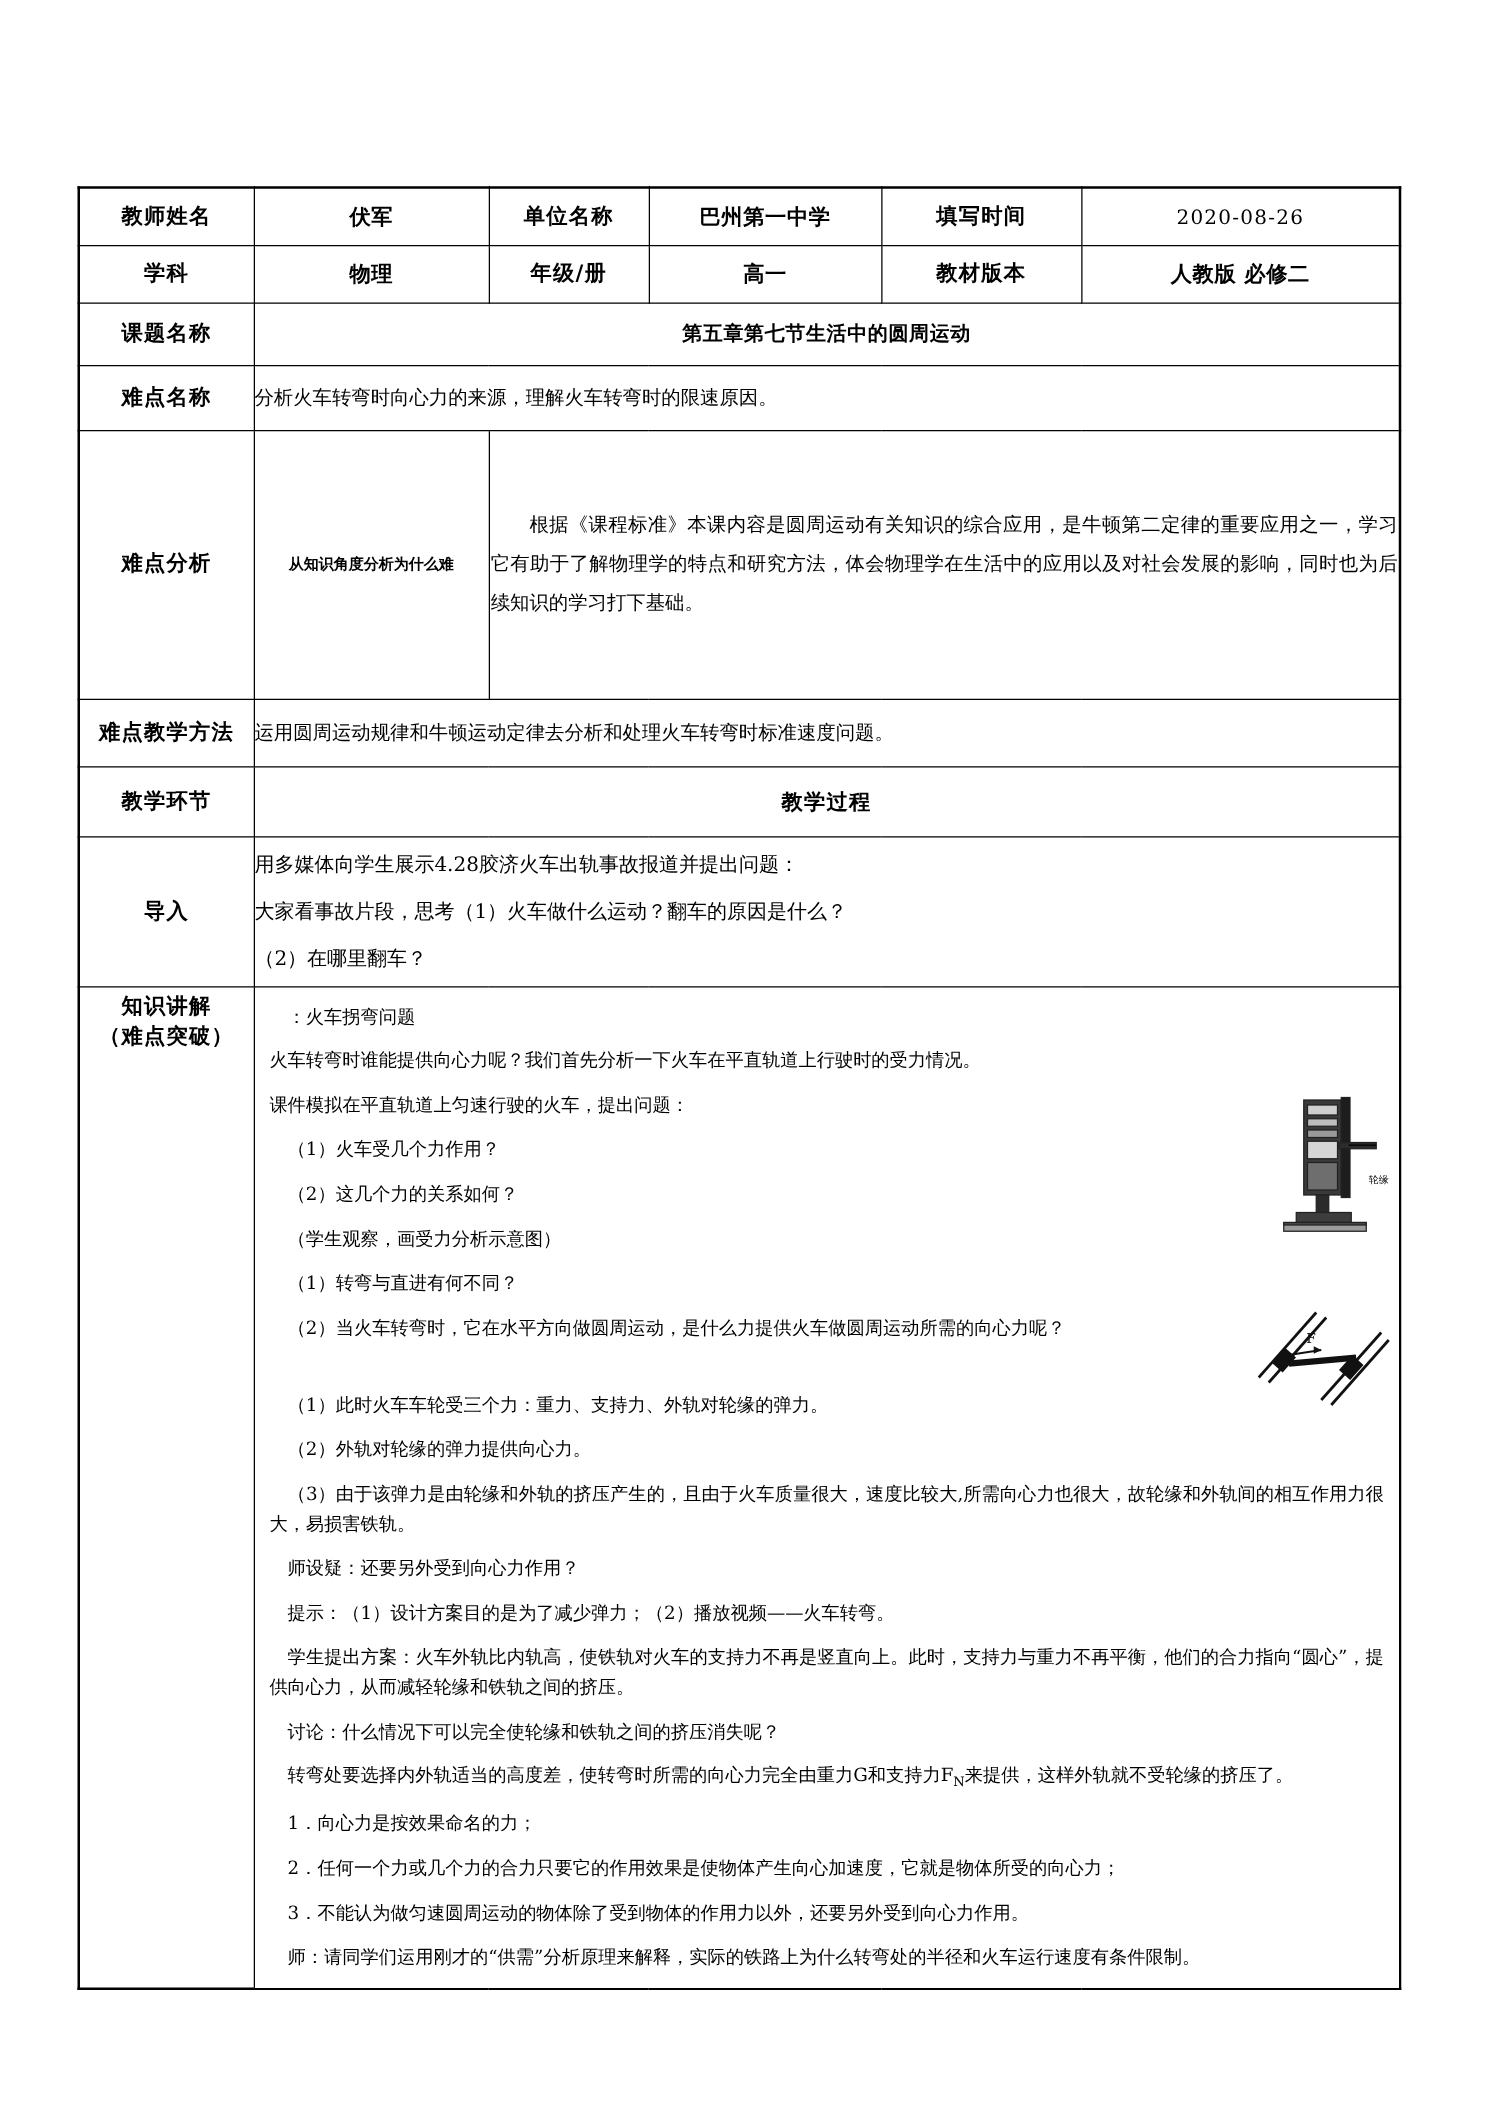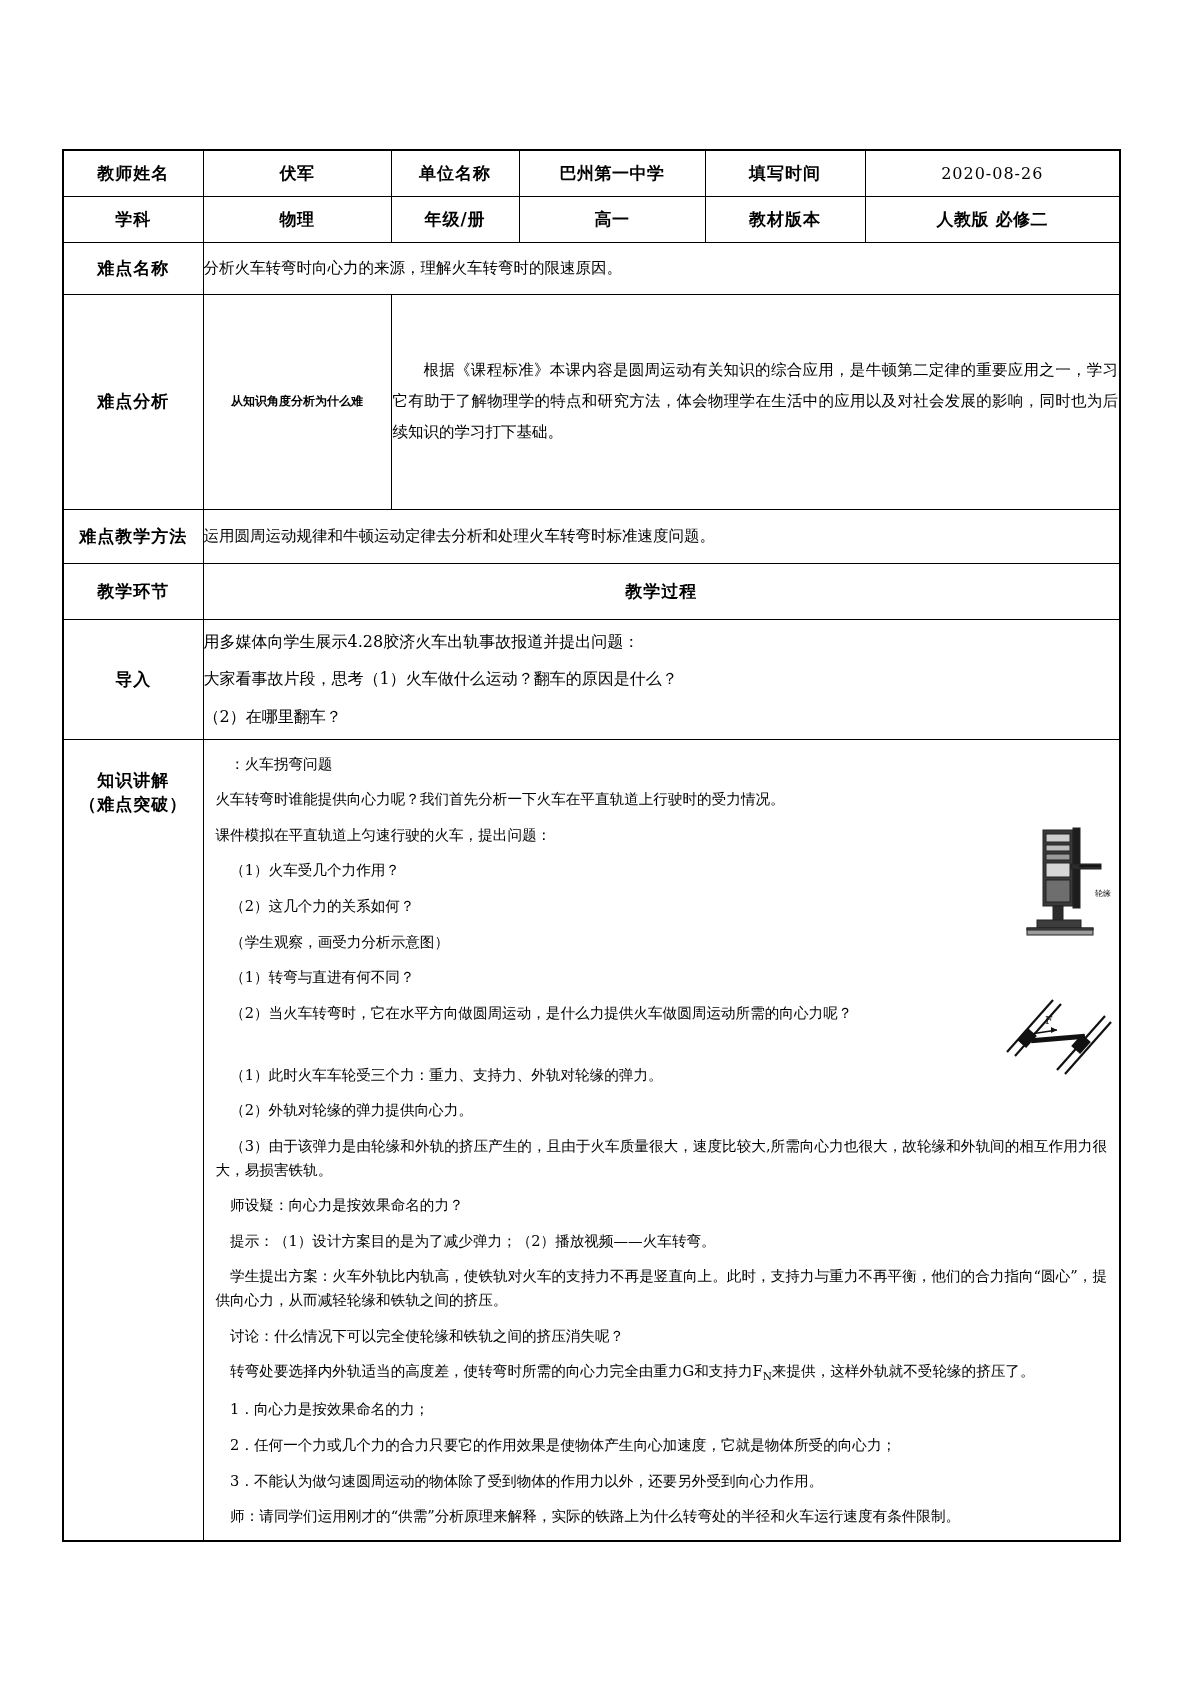--- a/index.html
+++ b/index.html
@@ -179,20 +179,24 @@
 
       <tr style="height:46px">
         <td class="lbl">学科</td>
         <td class="val">物理</td>
         <td class="lbl">年级/册</td>
         <td class="val">高一</td>
         <td class="lbl">教材版本</td>
         <td class="val">人教版 必修二</td>
       </tr>
 
+      <tr style="height:50px">
+        <td class="lbl">课题名称</td>
+        <td class="title-cell" colspan="5">第五章第七节生活中的圆周运动</td>
+      </tr>
 
       <tr style="height:52px">
         <td class="lbl">难点名称</td>
         <td class="body-text" colspan="5">分析火车转弯时向心力的来源，理解火车转弯时的限速原因。</td>
       </tr>
 
       <tr style="height:215px">
         <td class="lbl">难点分析</td>
         <td class="sub-lbl">从知识角度分析为什么难</td>
         <td class="analysis-text" colspan="4">
@@ -213,39 +217,39 @@
       <tr style="height:120px">
         <td class="lbl">导入</td>
         <td class="intro-cell" colspan="5">
           <span class="ln">用多媒体向学生展示4.28胶济火车出轨事故报道并提出问题：</span>
           <span class="ln">大家看事故片段，思考（1）火车做什么运动？翻车的原因是什么？</span>
           <span class="ln center">（2）在哪里翻车？</span>
         </td>
       </tr>
 
       <tr style="height:620px">
-        <td class="lbl" style="vertical-align:top;padding-top:28px">
+        <td class="lbl" style="vertical-align:top;padding-top:3px">
           <div>知识讲解</div>
           <div>（难点突破）</div>
         </td>
         <td class="lesson-cell" colspan="5">
 
           <p class="ind1">：火车拐弯问题</p>
           <p>火车转弯时谁能提供向心力呢？我们首先分析一下火车在平直轨道上行驶时的受力情况。</p>
           <p>课件模拟在平直轨道上匀速行驶的火车，提出问题：</p>
           <p class="ind1">（1）火车受几个力作用？</p>
           <p class="ind1">（2）这几个力的关系如何？</p>
           <p class="ind1">（学生观察，画受力分析示意图）</p>
           <p class="ind1">（1）转弯与直进有何不同？</p>
           <p class="ind1">（2）当火车转弯时，它在水平方向做圆周运动，是什么力提供火车做圆周运动所需的向心力呢？</p>
           <p class="blank"></p>
           <p class="ind1">（1）此时火车车轮受三个力：重力、支持力、外轨对轮缘的弹力。</p>
           <p class="ind1">（2）外轨对轮缘的弹力提供向心力。</p>
           <p class="ind1">（3）由于该弹力是由轮缘和外轨的挤压产生的，且由于火车质量很大，速度比较大,所需向心力也很大，故轮缘和外轨间的相互作用力很大，易损害铁轨。</p>
-          <p class="ind1">师设疑：向心力是按效果命名的力？</p>
+          <p class="ind1">师设疑：还要另外受到向心力作用？</p>
           <p class="ind1">提示：（1）设计方案目的是为了减少弹力；（2）播放视频——火车转弯。</p>
           <p class="ind1">学生提出方案：火车外轨比内轨高，使铁轨对火车的支持力不再是竖直向上。此时，支持力与重力不再平衡，他们的合力指向“圆心”，提供向心力，从而减轻轮缘和铁轨之间的挤压。</p>
           <p class="ind1">讨论：什么情况下可以完全使轮缘和铁轨之间的挤压消失呢？</p>
           <p class="ind1"><span>转弯处要选择内外轨适当的高度差，使转弯时所需的向心力完全由重力G和支持力F<sub>N</sub>来提供，这样外轨就不受轮缘的挤压了。</span></p>
           <p class="ind1">1．向心力是按效果命名的力；</p>
           <p class="ind1">2．任何一个力或几个力的合力只要它的作用效果是使物体产生向心加速度，它就是物体所受的向心力；</p>
           <p class="ind1">3．不能认为做匀速圆周运动的物体除了受到物体的作用力以外，还要另外受到向心力作用。</p>
           <p class="ind1">师：请同学们运用刚才的“供需”分析原理来解释，实际的铁路上为什么转弯处的半径和火车运行速度有条件限制。</p>
 
           <div class="fig fig-wheel">

